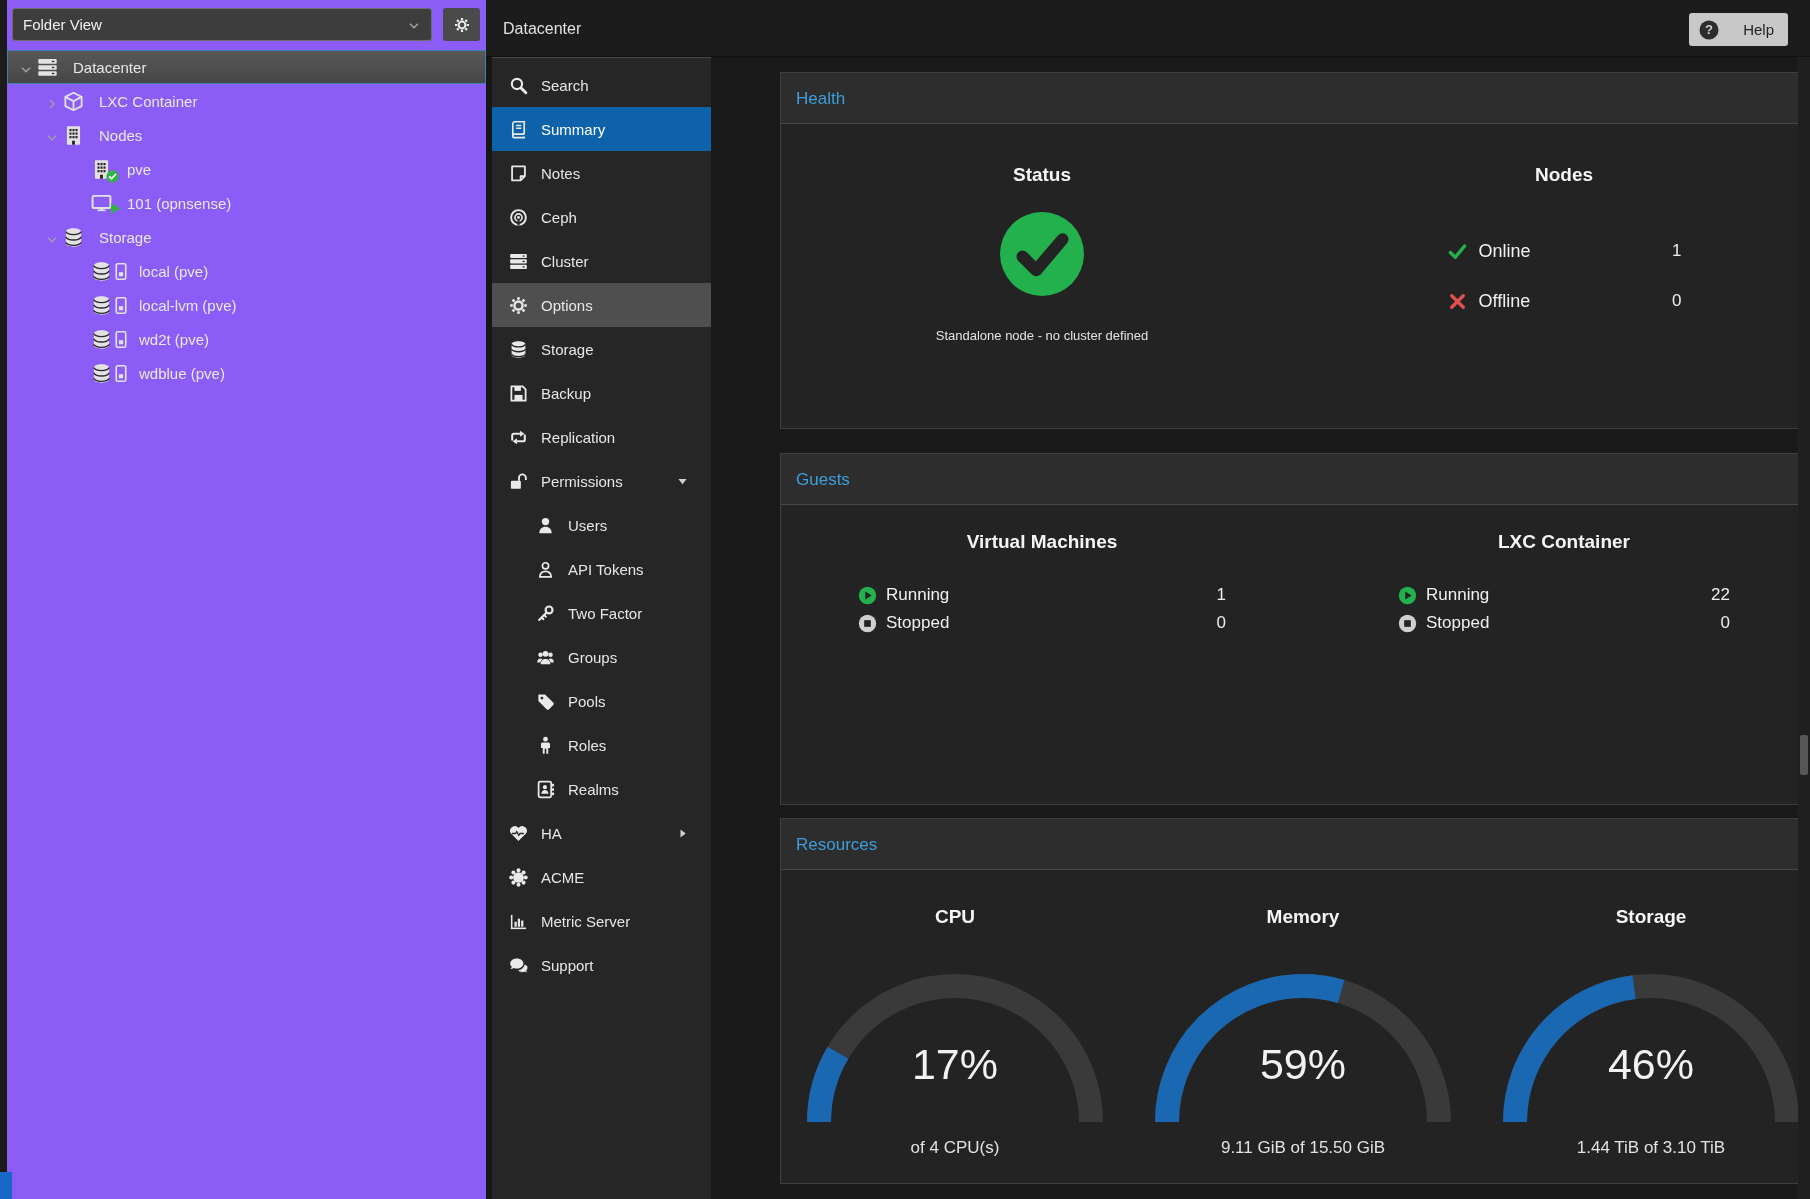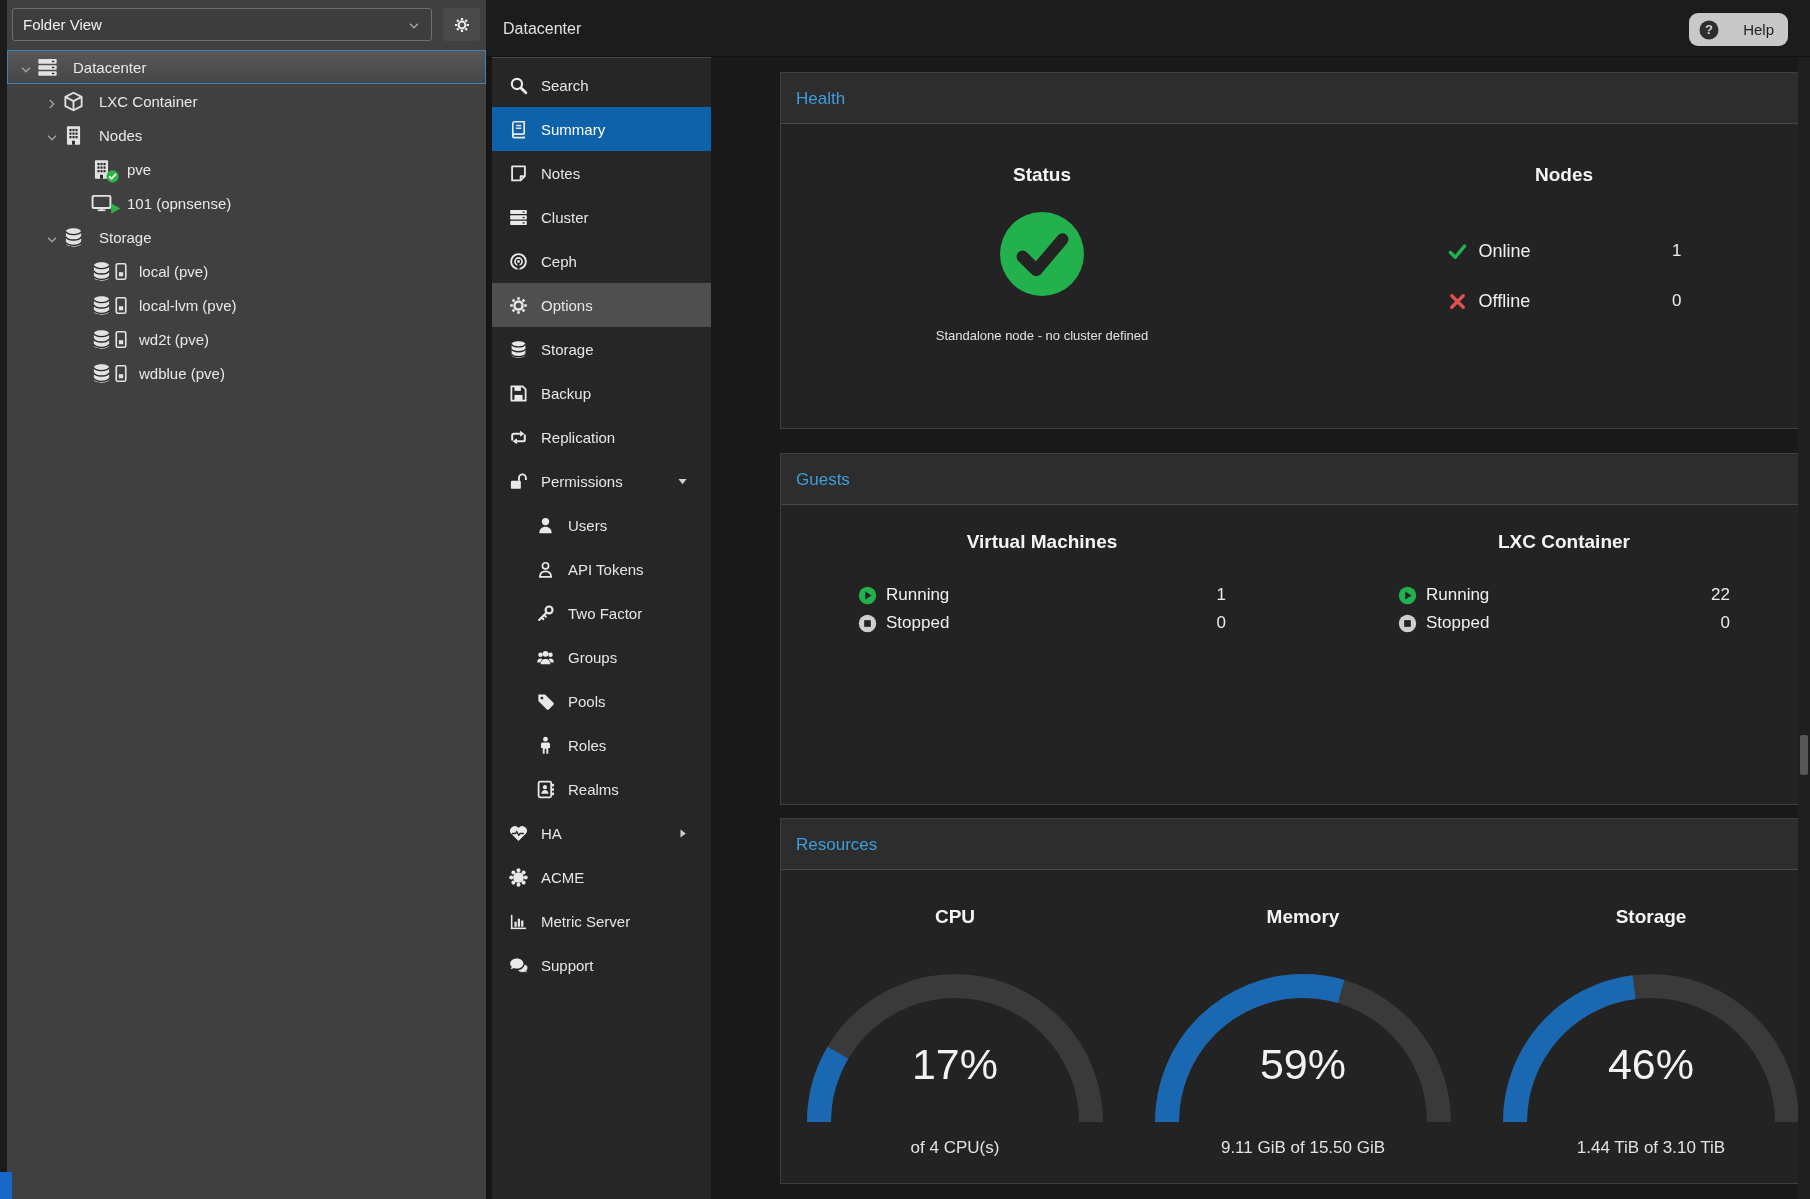--- a/index.html
+++ b/index.html
@@ -2,21 +2,21 @@
 <html><head>
 <meta charset="utf-8">
 <style>
   * { margin:0; padding:0; box-sizing:border-box; }
   html,body { background:#101010; }
   body { font-family:"Liberation Sans", sans-serif; }
   .app { position:relative; width:1810px; height:1199px; background:#161616; overflow:hidden; color:#e6e6e6; font-size:15px; }
   svg.ic { display:inline-block; vertical-align:middle; }
 
   
-  .tree-panel { position:absolute; left:0; top:0; width:486px; height:1199px; background:#404040; }
+  .tree-panel { position:absolute; left:0; top:0; width:486px; height:1199px; background:#8b5cf6; }
   .tree-edge { position:absolute; left:0; top:0; width:7px; height:100%; background:#1b1b1b; }
   .tree-toolbar { position:absolute; left:0; top:0; width:100%; height:48px; }
   .combo { position:absolute; left:12px; top:8px; width:420px; height:33px; background:#3d3d3d; border:1px solid #6e6e6e; border-radius:3px; display:flex; align-items:center; padding:0 10px; color:#f0f0f0; cursor:pointer; }
   .combo .chev { margin-left:auto; color:#a8a8a8; }
   .gearbtn { position:absolute; left:443px; top:8px; width:37px; height:33px; background:#4a4a4a; border:none; border-radius:3px; display:flex; align-items:center; justify-content:center; color:#efefef; cursor:pointer; }
   .tree { position:absolute; left:7px; right:0; top:50px; }
   .trow { height:34px; display:flex; align-items:center; color:#e8e8e8; cursor:pointer; position:relative; }
   .trow.lvl0 { padding-left:12px; }
   .trow.lvl1 { padding-left:38px; }
   .trow.lvl2 { padding-left:66px; }
@@ -30,21 +30,21 @@
   .ti-play { position:absolute; right:-7px; bottom:-1px; width:13px; height:13px; }
   .ti-drive { width:12px; height:19px; margin-left:1px; color:#e2e2e2; }
   .trow .tlabel { margin-left:0; }
 
   
   .splitter { position:absolute; left:486px; top:0; width:6px; height:1199px; background:#161616; }
 
   
   .topbar { position:absolute; left:486px; top:0; right:0; height:57px; background:#1c1c1c; border-bottom:1px solid #121212; }
   .nav-title { position:absolute; left:17px; top:0; line-height:57px; font-size:16px; color:#e0e0e0; }
-  .help-btn { position:absolute; right:22px; top:13px; height:33px; padding:0 14px 0 10px; background:#c8c8c8; border:none; border-radius:9px; display:flex; align-items:center; gap:24px; cursor:pointer; }
+  .help-btn { position:absolute; right:22px; top:13px; height:33px; padding:0 14px 0 10px; background:#c8c8c8; border:none; border-radius:3px; display:flex; align-items:center; gap:24px; cursor:pointer; }
   .help-btn .hlabel { font-size:15px; color:#222; }
   .help-btn svg { width:20px; height:20px; }
 
   
   .menu { position:absolute; left:492px; top:57px; width:219px; bottom:0; background:#262626; border-top:1px solid #4a4a4a; padding-top:5px; }
   .mi { position:relative; height:44px; display:flex; align-items:center; padding-left:17px; color:#e6e6e6; cursor:pointer; }
   .mi .mic { width:19px; height:19px; flex:0 0 19px; color:#e9e9e9; }
   .mi .lbl { margin-left:13px; }
   .mi.sub { padding-left:44px; }
   .mi.sel { background:#0d62a9; color:#ffffff; }
@@ -439,29 +439,29 @@
         <span class="lbl">Summary</span>
       </div>
     <div class="mi">
         <svg class="mic">
           <use href="#s-note"></use>
         </svg>
         <span class="lbl">Notes</span>
       </div>
     <div class="mi">
         <svg class="mic">
+          <use href="#s-ceph"></use>
+        </svg>
+        <span class="lbl">Ceph</span>
+      </div>
+    <div class="mi">
+        <svg class="mic">
           <use href="#s-server"></use>
         </svg>
         <span class="lbl">Cluster</span>
-      </div>
-    <div class="mi">
-        <svg class="mic">
-          <use href="#s-ceph"></use>
-        </svg>
-        <span class="lbl">Ceph</span>
       </div>
     <div class="mi hov">
         <svg class="mic">
           <use href="#s-gear"></use>
         </svg>
         <span class="lbl">Options</span>
       </div>
     <div class="mi">
         <svg class="mic">
           <use href="#s-db"></use>

